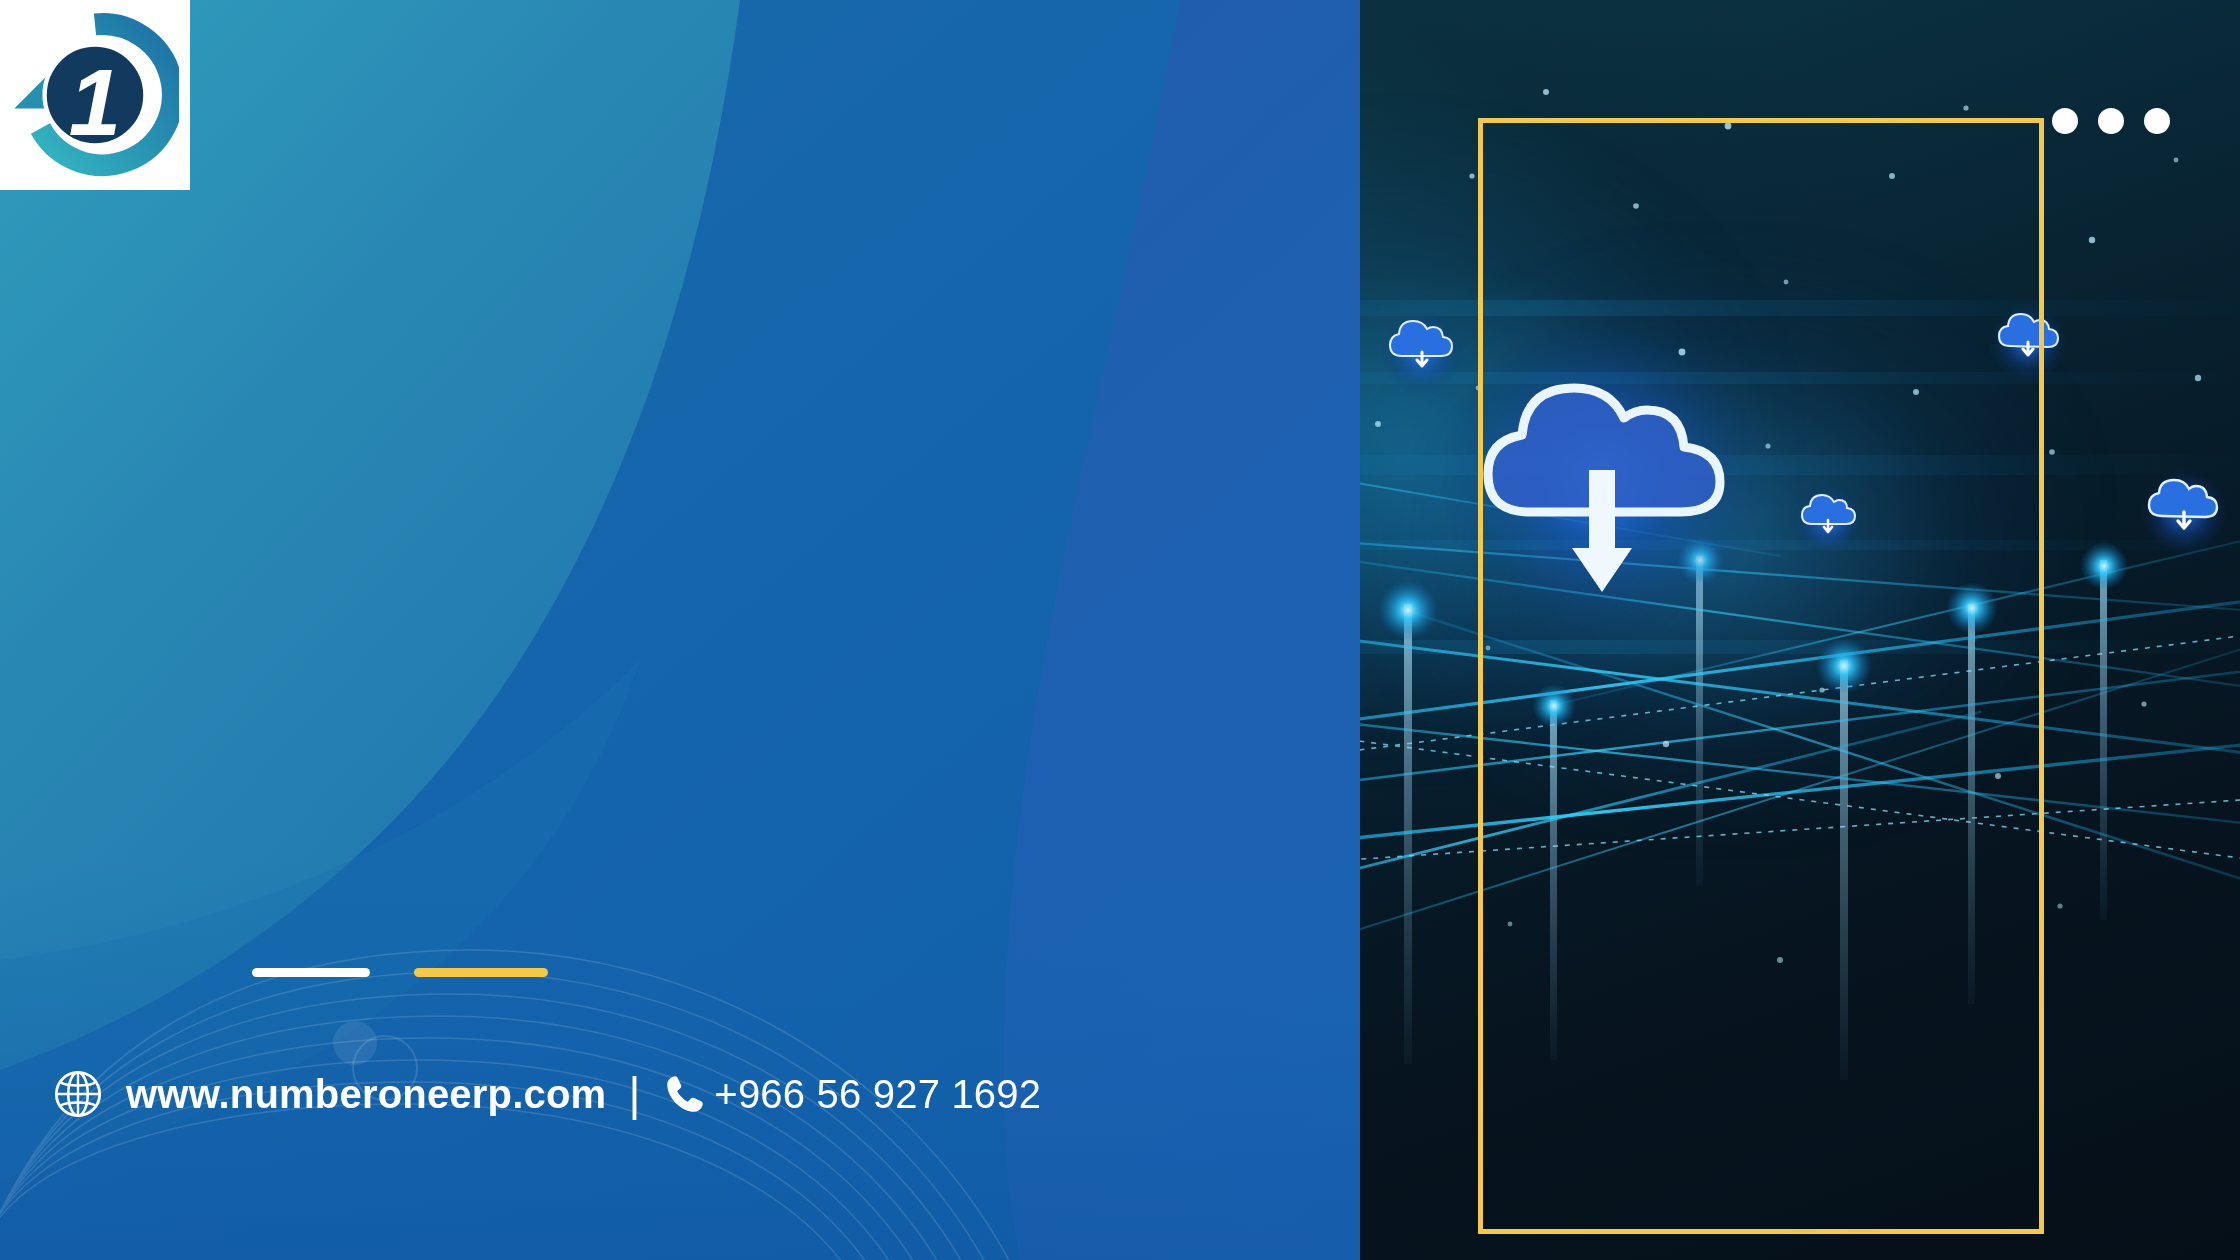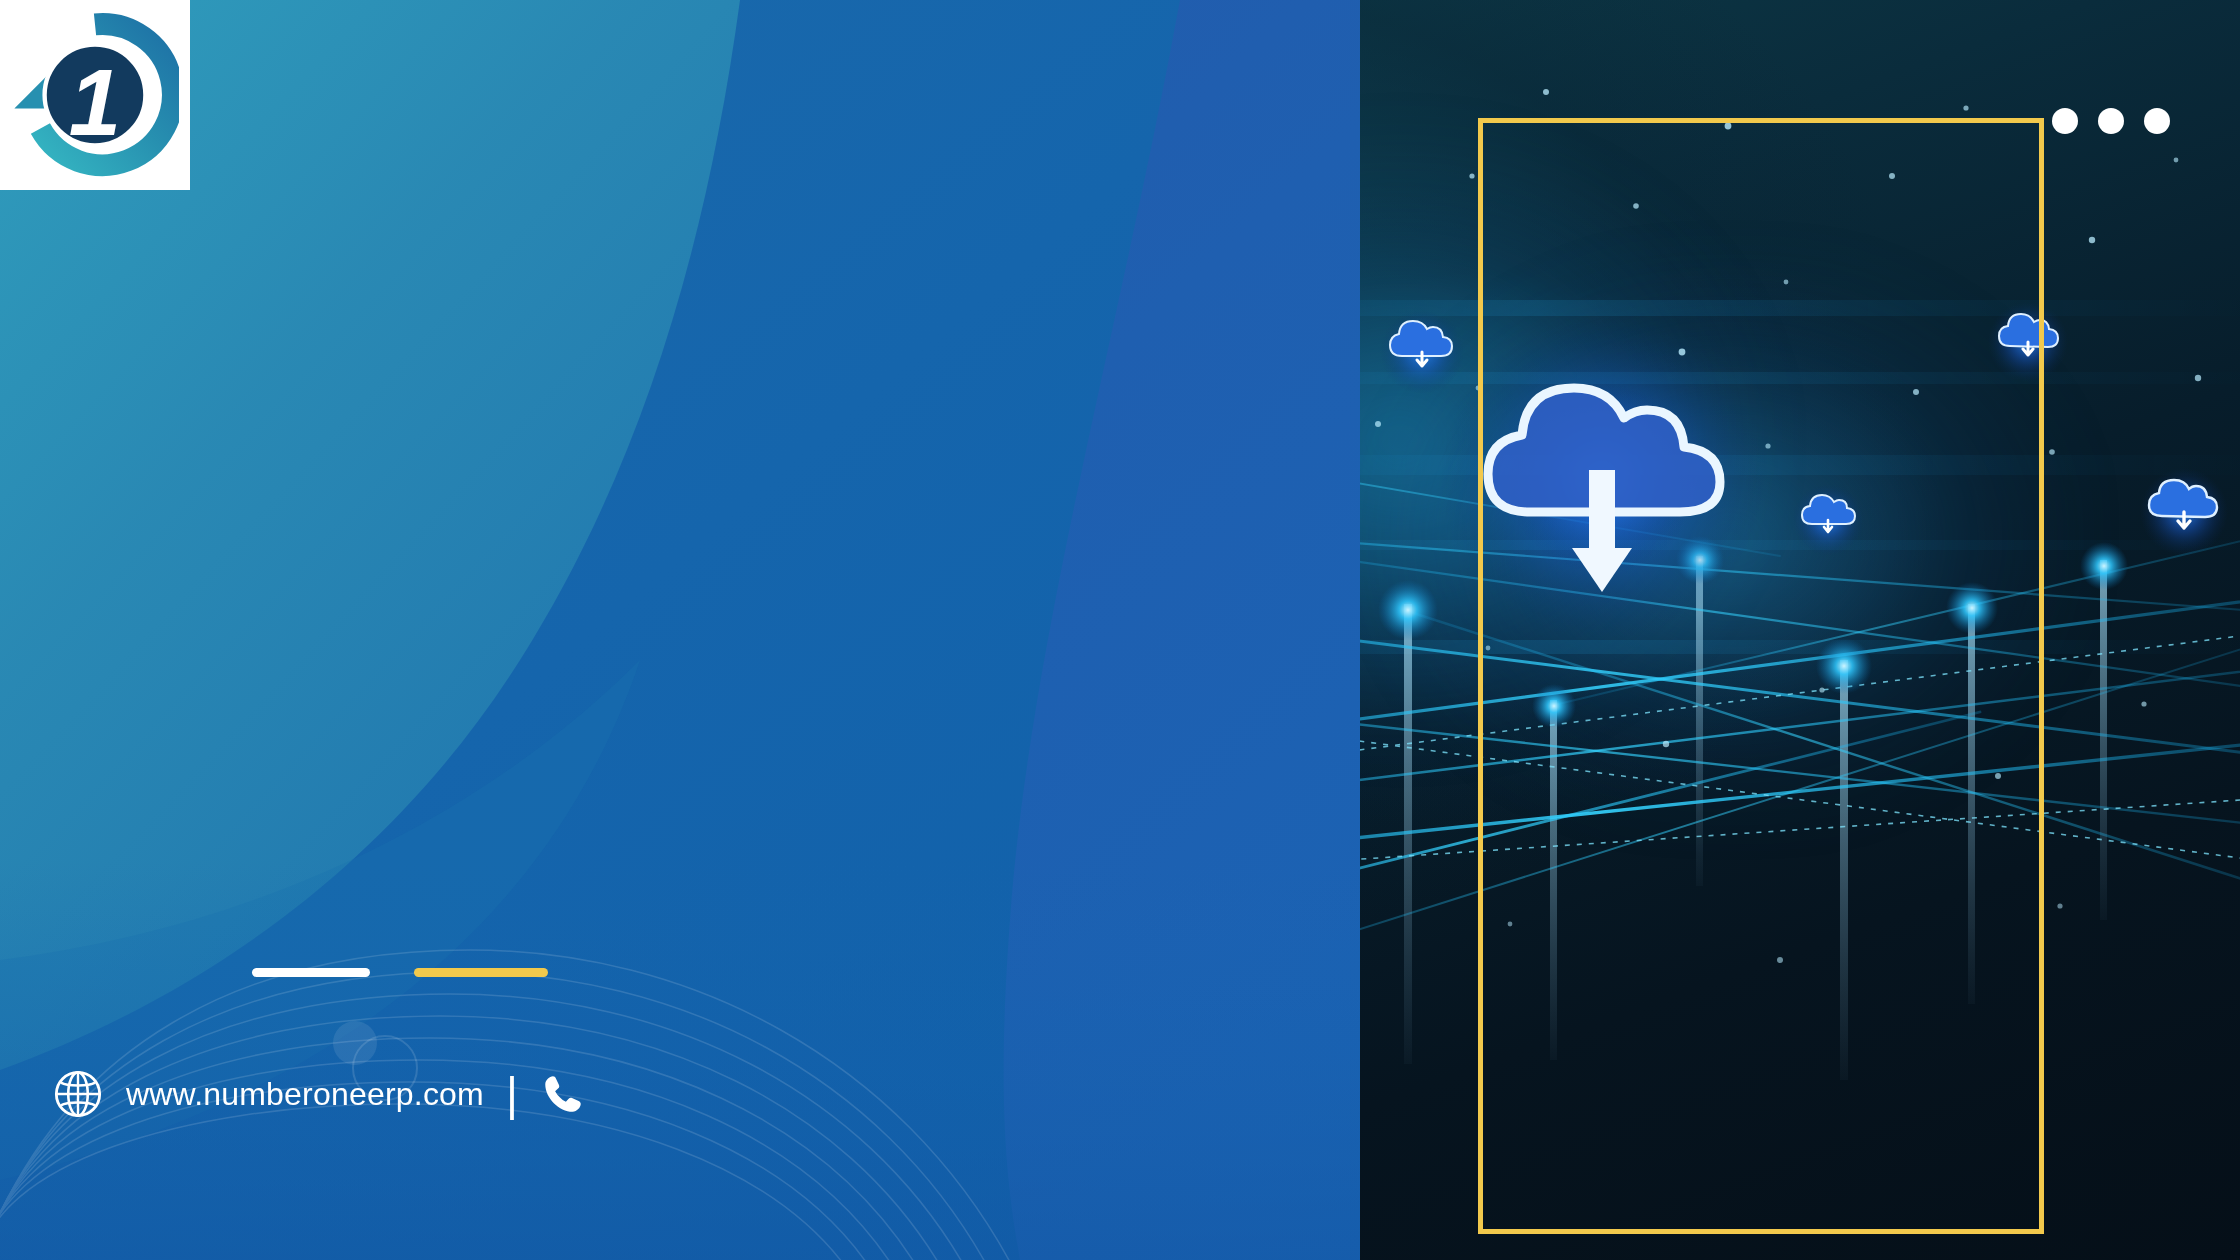--- a/index.html
+++ b/index.html
@@ -79,21 +79,21 @@
   .dash-gold  { width:134px; height:9px; background:#f2c94c; border-radius:5px; }
 
   
   .footer {
     position:absolute; left:52px; top:1068px;
     display:flex; align-items:center;
     z-index:15;
   }
   .globe-icon { width:52px; height:52px; flex:0 0 auto; }
   .f-url {
-    color:#ffffff; font-size:32px; font-weight:400;
+    color:#ffffff; font-size:40px; font-weight:700;
     margin-left:22px; letter-spacing:0.2px;
     font-family:"Liberation Sans", sans-serif;
     white-space:nowrap;
   }
   .f-sep {
     color:#ffffff; font-size:46px; font-weight:300;
     margin:0 22px; line-height:1;
   }
   .phone-icon { width:46px; height:46px; flex:0 0 auto; }
   .f-phone {
@@ -373,15 +373,16 @@
       <line x1="24" y1="4" x2="24" y2="44" stroke="#ffffff" stroke-width="2.2"></line>
     </svg>
     <span class="f-url">www.numberoneerp.com</span>
     <span class="f-sep">|</span>
     <svg class="phone-icon" viewBox="0 0 48 48">
       <path d="M13.5 5.5 C10 5.5 5.5 9.5 5.5 14 C5.5 28 20 42.5 34 42.5 C38.5 42.5 42.5 38 42.5 34.5
                C42.5 33 41.6 32 40.3 31.4 L33.4 28.2 C32.1 27.6 30.8 27.9 29.9 28.9 L27 32.2
                C22.6 29.9 18.1 25.4 15.8 21 L19.1 18.1 C20.1 17.2 20.4 15.9 19.8 14.6 L16.6 7.7
                C16 6.4 15 5.5 13.5 5.5 Z" fill="#ffffff"></path>
     </svg>
+    <span class="f-phone">+966 56 927 1692</span>
   </div>
 
 </div>
 
 </body></html>

